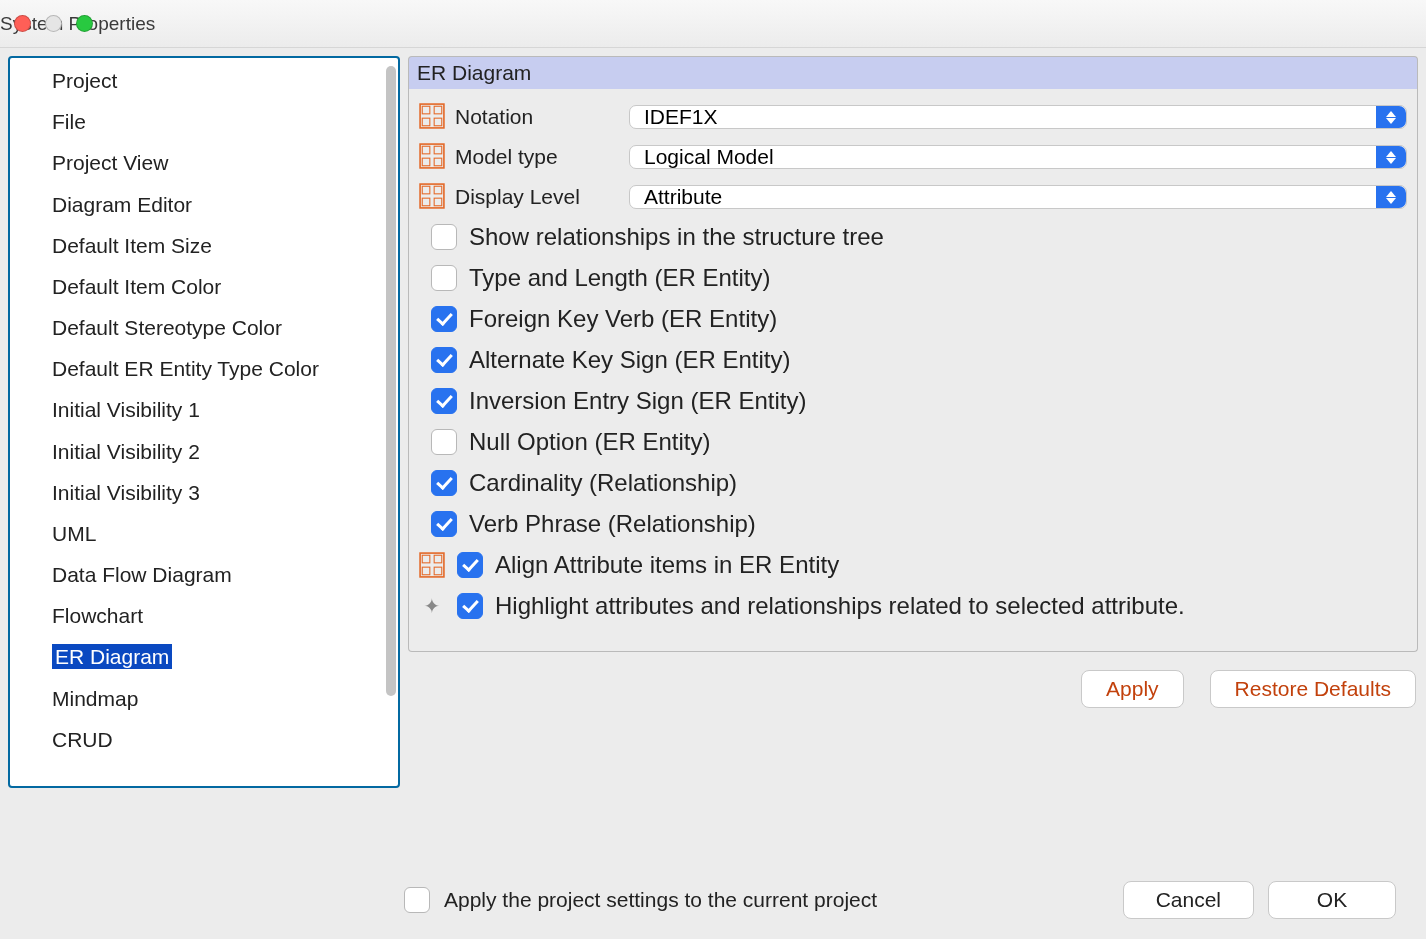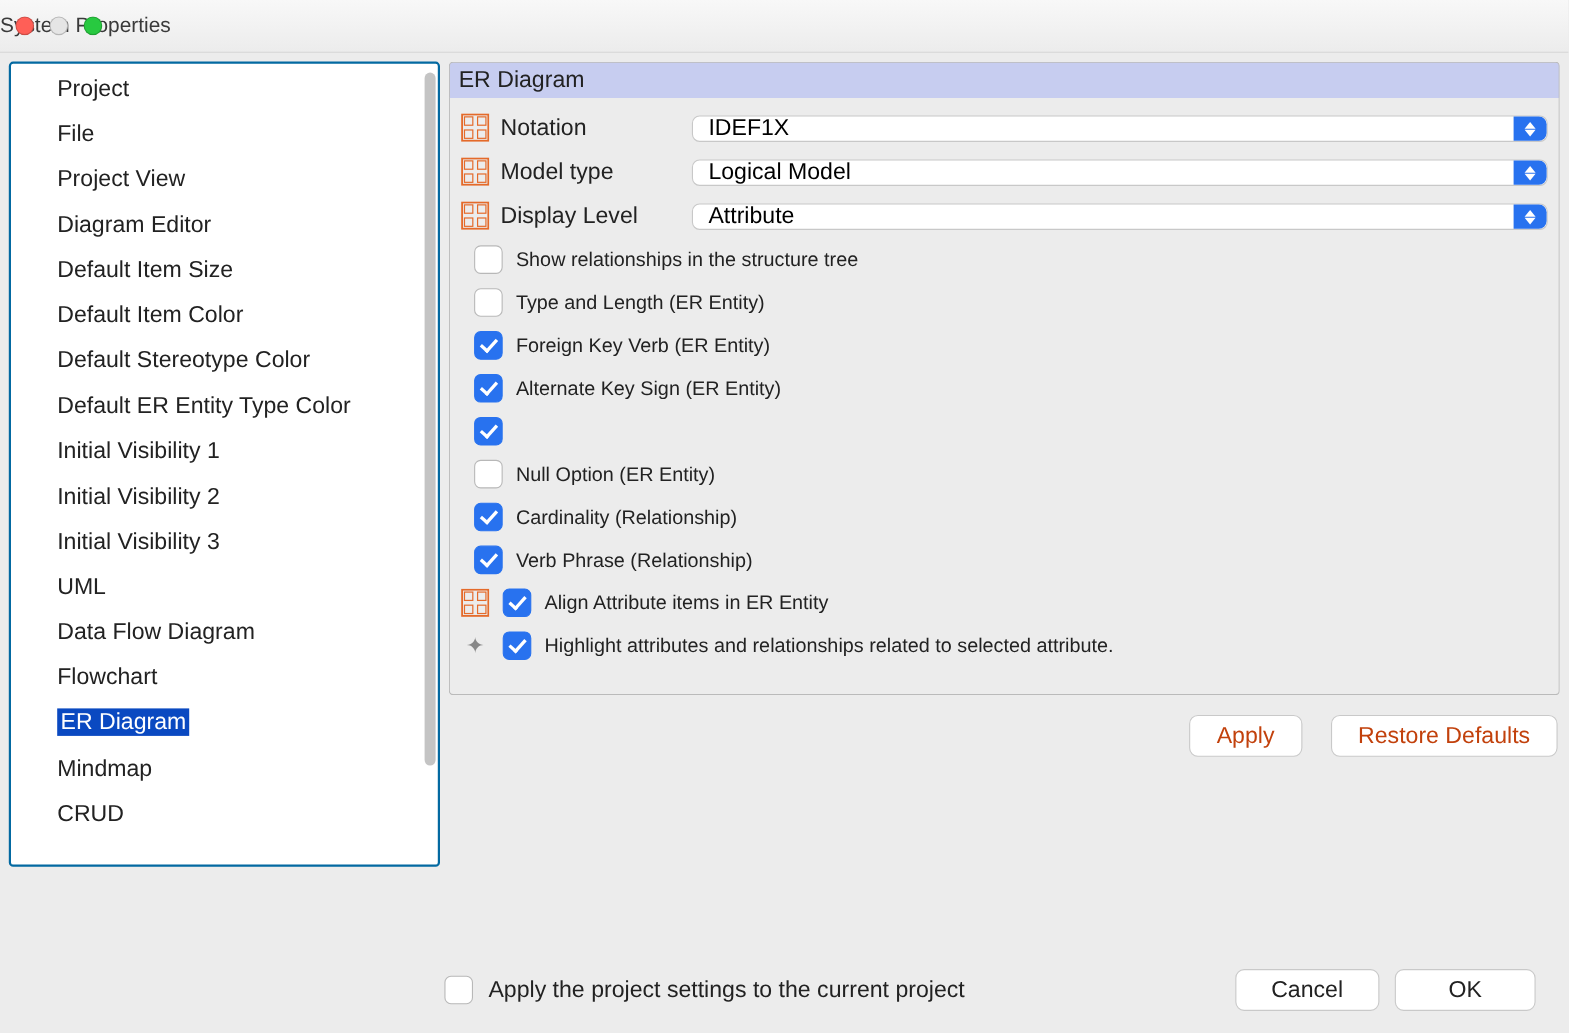--- a/index.html
+++ b/index.html
@@ -199,21 +199,21 @@
   position: absolute;
   left: 8px;
   top: 3px;
   width: 6px;
   height: 12px;
   border: solid #fff;
   border-width: 0 3px 3px 0;
   transform: rotate(42deg);
 }
 .check-label {
-  font-size: 18px;
+  font-size: 24px;
   color: #222;
 }
 .action-row {
   display: flex;
   justify-content: flex-end;
   gap: 26px;
   padding: 18px 2px 0 0;
 }
 .btn {
   background: #fff;
@@ -369,20 +369,21 @@
               <div class="check-label">Foreign Key Verb (ER Entity)</div>
             </div>
             <div class="check-row">
               <span class="icon-spacer" style="width: 0px;"></span>
               <div class="checkbox checked"></div>
               <div class="check-label">Alternate Key Sign (ER Entity)</div>
             </div>
             <div class="check-row">
               <span class="icon-spacer" style="width: 0px;"></span>
               <div class="checkbox checked"></div>
+              <div class="check-label">Inversion Entry Sign (ER Entity)</div>
             </div>
             <div class="check-row">
               <span class="icon-spacer" style="width: 0px;"></span>
               <div class="checkbox"></div>
               <div class="check-label">Null Option (ER Entity)</div>
             </div>
             <div class="check-row">
               <span class="icon-spacer" style="width: 0px;"></span>
               <div class="checkbox checked"></div>
               <div class="check-label">Cardinality (Relationship)</div>

